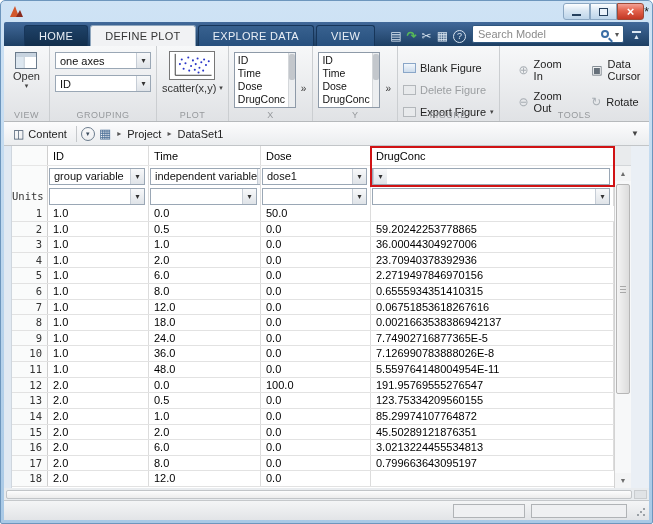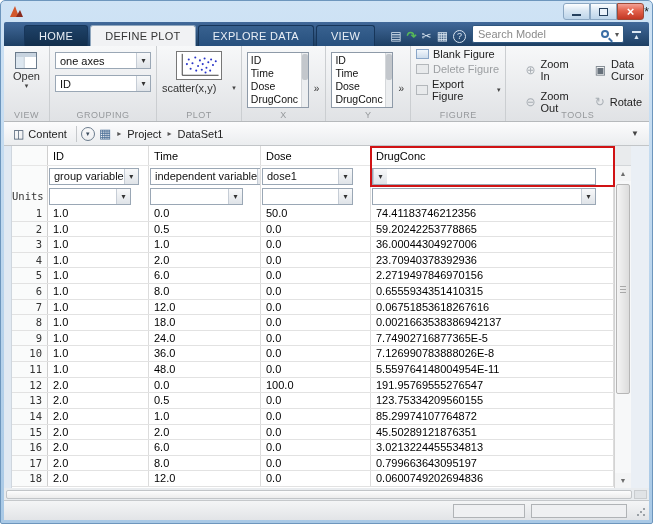--- a/index.html
+++ b/index.html
@@ -56,28 +56,28 @@
   .mini-caret { font-size:7px; color:#444; line-height:6px; }
   .combo { height:17px; background:#fff; border:1px solid #9aa7b5; display:flex; align-items:center; }
   .combo .val { flex:1; font-size:11px; color:#111; padding-left:4px; white-space:nowrap; overflow:hidden; }
   .combo .dbtn { width:14px; align-self:stretch; display:flex; align-items:center; justify-content:center;
     border-left:1px solid #c6cdd6; background:linear-gradient(#f8f9fa,#dfe3e8); }
   .combo .dbtn span { font-size:8px; color:#333; }
   .g-grouping { flex-direction:column; justify-content:flex-start; }
   .g-grouping .combo { width:96px; margin-top:2px; }
   .scatter-wrap { display:flex; flex-direction:column; align-items:center; gap:2px; padding-top:1px; }
   .scatter-ic { width:46px; height:29px; background:#fff; border:1px solid #777; }
-  .plot-lbl { font-size:11px; color:#333; display:flex; align-items:center; gap:16px; }
+  .plot-lbl { font-size:11px; color:#333; display:flex; align-items:center; gap:3px; }
   .listbox { width:62px; height:56px; background:#fff; border:1px solid #8e9aa8; font-size:10.5px;
     color:#111; display:flex; margin-top:2px; }
   .listcol { flex:1; padding:1px 0 0 3px; line-height:13px; }
   .listscroll { width:7px; background:#eceef0; border-left:1px solid #d4d7da; position:relative; }
   .listthumb { position:absolute; top:1px; left:0; right:0; height:26px; background:#c3c7cc; border-radius:2px; }
   .chev-btn { align-self:flex-end; font-size:10px; color:#333; padding:0 1px 14px 1px; }
-  .g-figure { flex-direction:column; gap:3px; padding-top:2px; }
+  .g-figure { flex-direction:column; gap:10px; padding-top:16px; }
   .figrow { display:flex; align-items:center; gap:4px; font-size:11px; color:#222; }
   .figrow.dim { color:#9b9ea1; }
   .figicon { width:13px; height:10px; border:1px solid #8aa6c8; background:linear-gradient(#f2f7fc,#cddcec); }
   .figicon.gray { border-color:#b3b7bb; background:#e8eaec; }
   .g-tools { flex:1; border-right:none; }
   .toolgrid { display:grid; grid-template-columns:auto auto; column-gap:26px; row-gap:8px; padding:8px 0 0 14px; }
   .toolitem { display:flex; align-items:center; gap:5px; font-size:11px; color:#222; }
   .tool-ic { font-size:12px; color:#a9afb5; line-height:12px; }
   .tool-ic.dc { color:#66707a; }
 
@@ -98,21 +98,21 @@
   
   .tablearea { flex:1; display:flex; background:#fff; position:relative; overflow:hidden; }
   .leftstrip { width:8px; background:#e1e9f2; border-right:1px solid #cfd6de; }
   .gridwrap { width:602px; display:flex; flex-direction:column; position:relative; }
   .hrow { display:flex; height:20px; }
   .cell { border-right:1px solid #dcdcdc; overflow:hidden; white-space:nowrap; }
   .c-rowhead { width:36px; background:#fafbfb; border-right:1px solid #cfcfcf; }
   .c-id { width:101px; } .c-time { width:112px; } .c-dose { width:110px; } .c-drug { width:243px; }
   .colname { font-size:11px; color:#000; padding:4px 0 0 5px; }
   .hrow.names { border-bottom:1px solid #e6e6e6; }
-  .dropcell { display:flex; align-items:center; padding:1px 17px 1px 1px; }
+  .dropcell { display:flex; align-items:center; padding:1px 3px 1px 1px; }
   .dropcell .combo { flex:1; }
   .unitslbl { font-family:"DejaVu Sans Mono",monospace; font-size:10.5px; color:#333; text-align:right;
     padding:4px 5px 0 0; }
   .tbody { display:flex; flex-direction:column; }
   .trow { display:flex; height:15.61px; border-bottom:1px solid #e2e2e2; }
   .trow .cell { font-size:11px; color:#000; padding:1px 0 0 5px; }
   .trow .num { font-family:"DejaVu Sans Mono",monospace; font-size:10.5px; color:#333; text-align:right;
     padding:1px 5px 0 0; }
   .redbox { position:absolute; left:358px; top:0; width:245px; height:41px; border:2px solid #d01214;
     pointer-events:none; z-index:5; }
@@ -426,21 +426,20 @@
           </div>
         </div>
       </div>
 
       <div class="tbody">
           <div class="trow">
             <div class="cell c-rowhead num">1</div>
             <div class="cell c-id">1.0</div>
             <div class="cell c-time">0.0</div>
             <div class="cell c-dose">50.0</div>
-            <div class="cell c-drug">74.41183746212356</div>
           </div>
           <div class="trow">
             <div class="cell c-rowhead num">2</div>
             <div class="cell c-id">1.0</div>
             <div class="cell c-time">0.5</div>
             <div class="cell c-dose">0.0</div>
             <div class="cell c-drug">59.20242253778865</div>
           </div>
           <div class="trow">
             <div class="cell c-rowhead num">3</div>
@@ -545,21 +544,20 @@
             <div class="cell c-id">2.0</div>
             <div class="cell c-time">8.0</div>
             <div class="cell c-dose">0.0</div>
             <div class="cell c-drug">0.799663643095197</div>
           </div>
           <div class="trow">
             <div class="cell c-rowhead num">18</div>
             <div class="cell c-id">2.0</div>
             <div class="cell c-time">12.0</div>
             <div class="cell c-dose">0.0</div>
-            <div class="cell c-drug">0.0600749202694836</div>
           </div>
         </div>
     </div>
 
     <div class="vscroll">
       <div class="vs-corner"></div>
       <div class="vs-btn">▲</div>
       <div class="vs-track">
         <div class="vs-thumb">
             <div class="vs-grip"></div>

